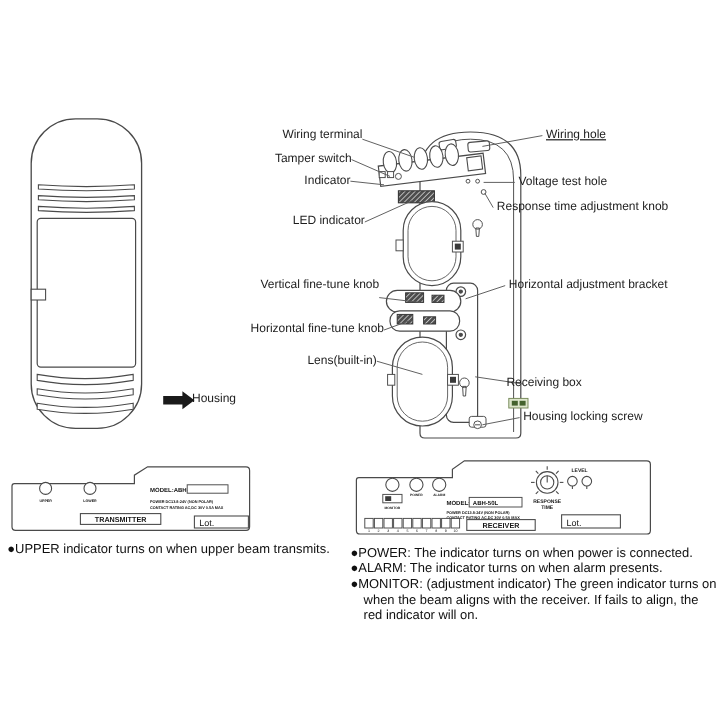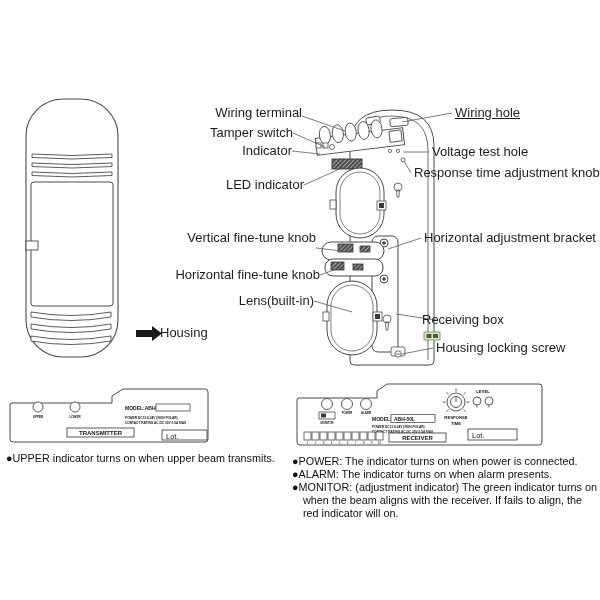--- a/index.html
+++ b/index.html
@@ -1,20 +1,20 @@
 <!DOCTYPE html>
 <html><head>
 <meta charset="utf-8">
 <style>
   html,body { margin:0; padding:0; background:#fff; }
   .page { position:relative; width:600px; height:600px; background:#ffffff;
           font-family:"Liberation Sans", sans-serif; overflow:hidden; }
   svg.art { position:absolute; left:0; top:0; }
   svg text { font-family:"Liberation Sans", sans-serif; fill:#151515; }
-  .callout { position:absolute; font-size:13px; color:#1d1d1d; white-space:nowrap; line-height:12px; }
+  .callout { position:absolute; font-size:10px; color:#1d1d1d; white-space:nowrap; line-height:12px; }
   .callout.r { text-align:right; }
   .notes { position:absolute; font-size:10.8px; color:#101010; line-height:13px; }
   .notes-left .note { white-space:nowrap; }
   .notes-right { width:306px; }
   .notes-right .note { padding-left:11px; text-indent:-11px; }
   .b { padding-right:0px; }
 </style>
 </head>
 <body>
 

